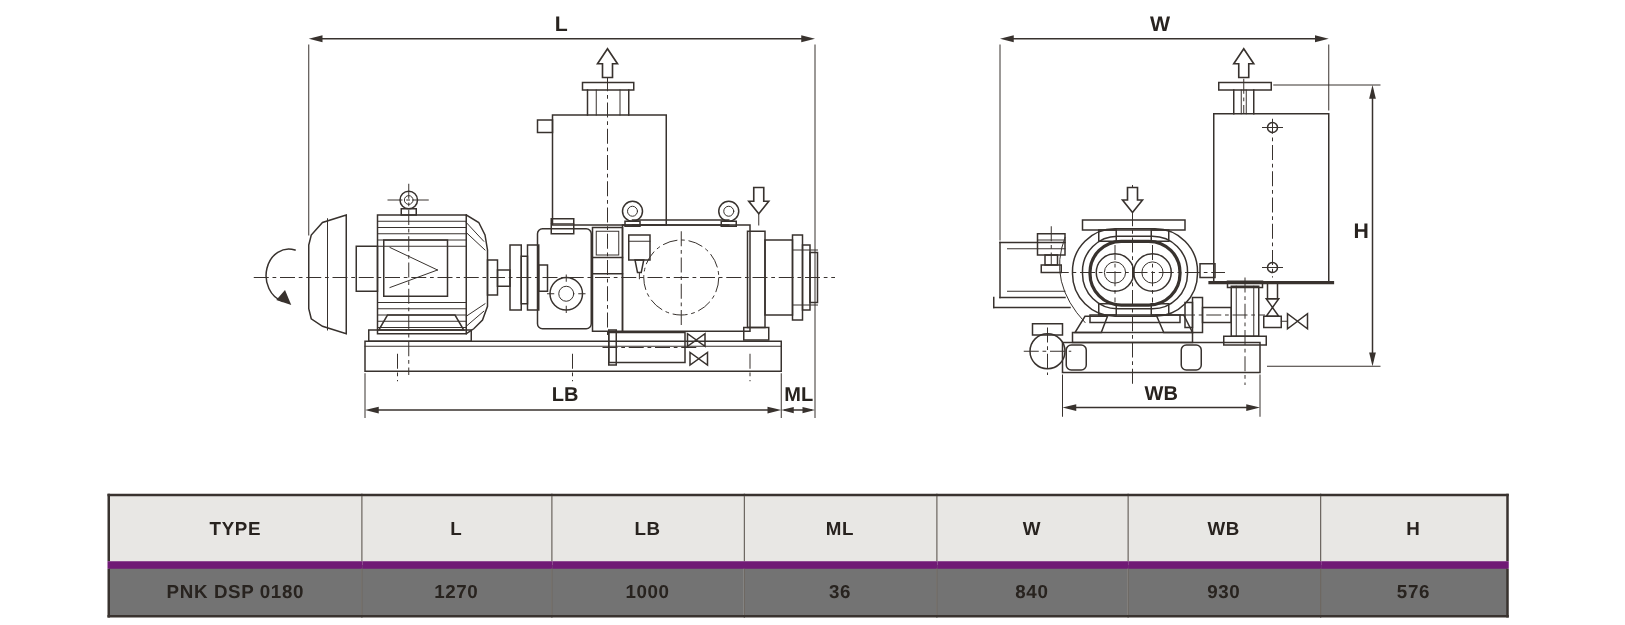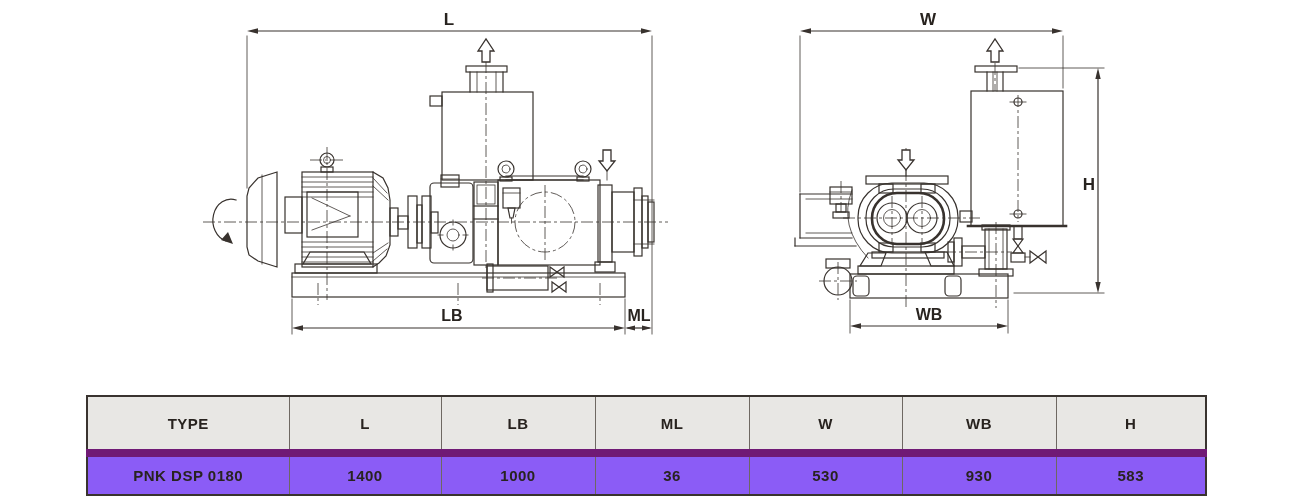--- a/index.html
+++ b/index.html
@@ -13,22 +13,22 @@
   .cl{fill:none;stroke:#38322e;stroke-width:0.8;stroke-dasharray:12 3 3 3;}
   .fl{fill:#38322e;stroke:none;}
   .hl{fill:#fff;stroke:#38322e;stroke-width:1.3;stroke-linejoin:miter;}
   text.dim{font:bold 17px "Liberation Sans",sans-serif;fill:#28231f;}
   text.dims{font:bold 16px "Liberation Sans",sans-serif;fill:#28231f;}
   
   #spec-table{position:absolute;left:86px;top:395px;width:1119px;border-collapse:collapse;
               table-layout:fixed;background:#fff;}
   #spec-table th,#spec-table td{border:1px solid #6e6862;text-align:center;vertical-align:middle;
               font:bold 15px "Liberation Sans",sans-serif;color:#28231f;letter-spacing:.5px;}
-  #spec-table th{background:#e8e7e4;height:50px;border-bottom:8px solid #701a75;}
-  #spec-table td{height:35px;background:#8b5cf6;}
+  #spec-table th{background:#e8e7e4;height:50px;border-bottom:6px solid #701a75;}
+  #spec-table td{height:35px;background:#737373;}
   #spec-table{border:2px solid #39332f;}
 </style>
 </head>
 <body>
 
 <div id="stage">
 
 <svg width="1300" height="390" viewBox="0 0 1300 390">
 
   <g>
@@ -346,23 +346,23 @@
         <th>LB</th>
         <th>ML</th>
         <th>W</th>
         <th>WB</th>
         <th>H</th>
       </tr>
     </thead>
     <tbody>
       <tr>
         <td>PNK DSP 0180</td>
-        <td>1400</td>
+        <td>1270</td>
         <td>1000</td>
         <td>36</td>
-        <td>530</td>
+        <td>840</td>
         <td>930</td>
-        <td>583</td>
+        <td>576</td>
       </tr>
     </tbody>
   </table>
 
 </div>
 
 </body></html>

